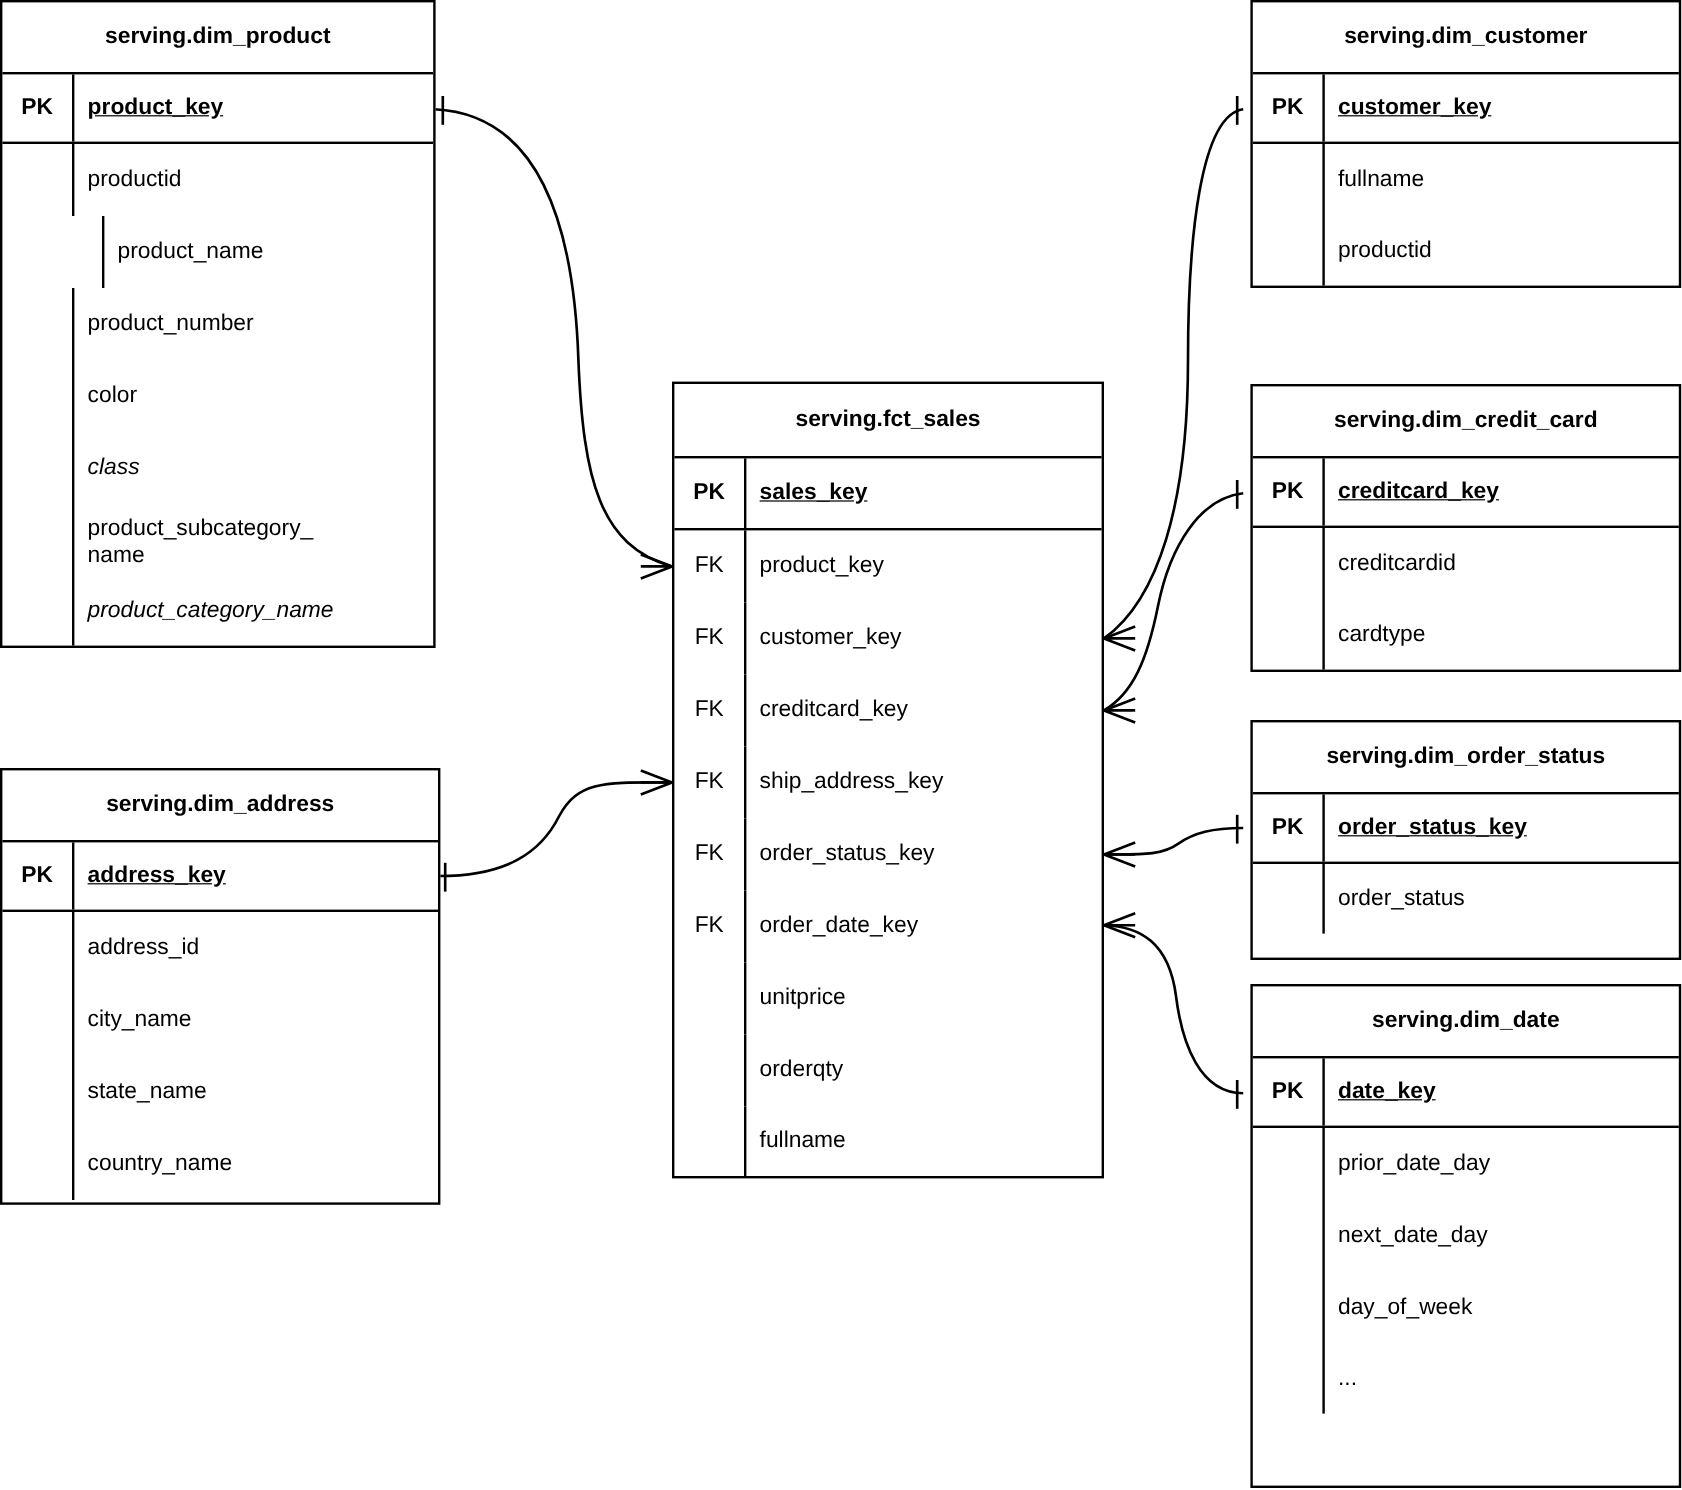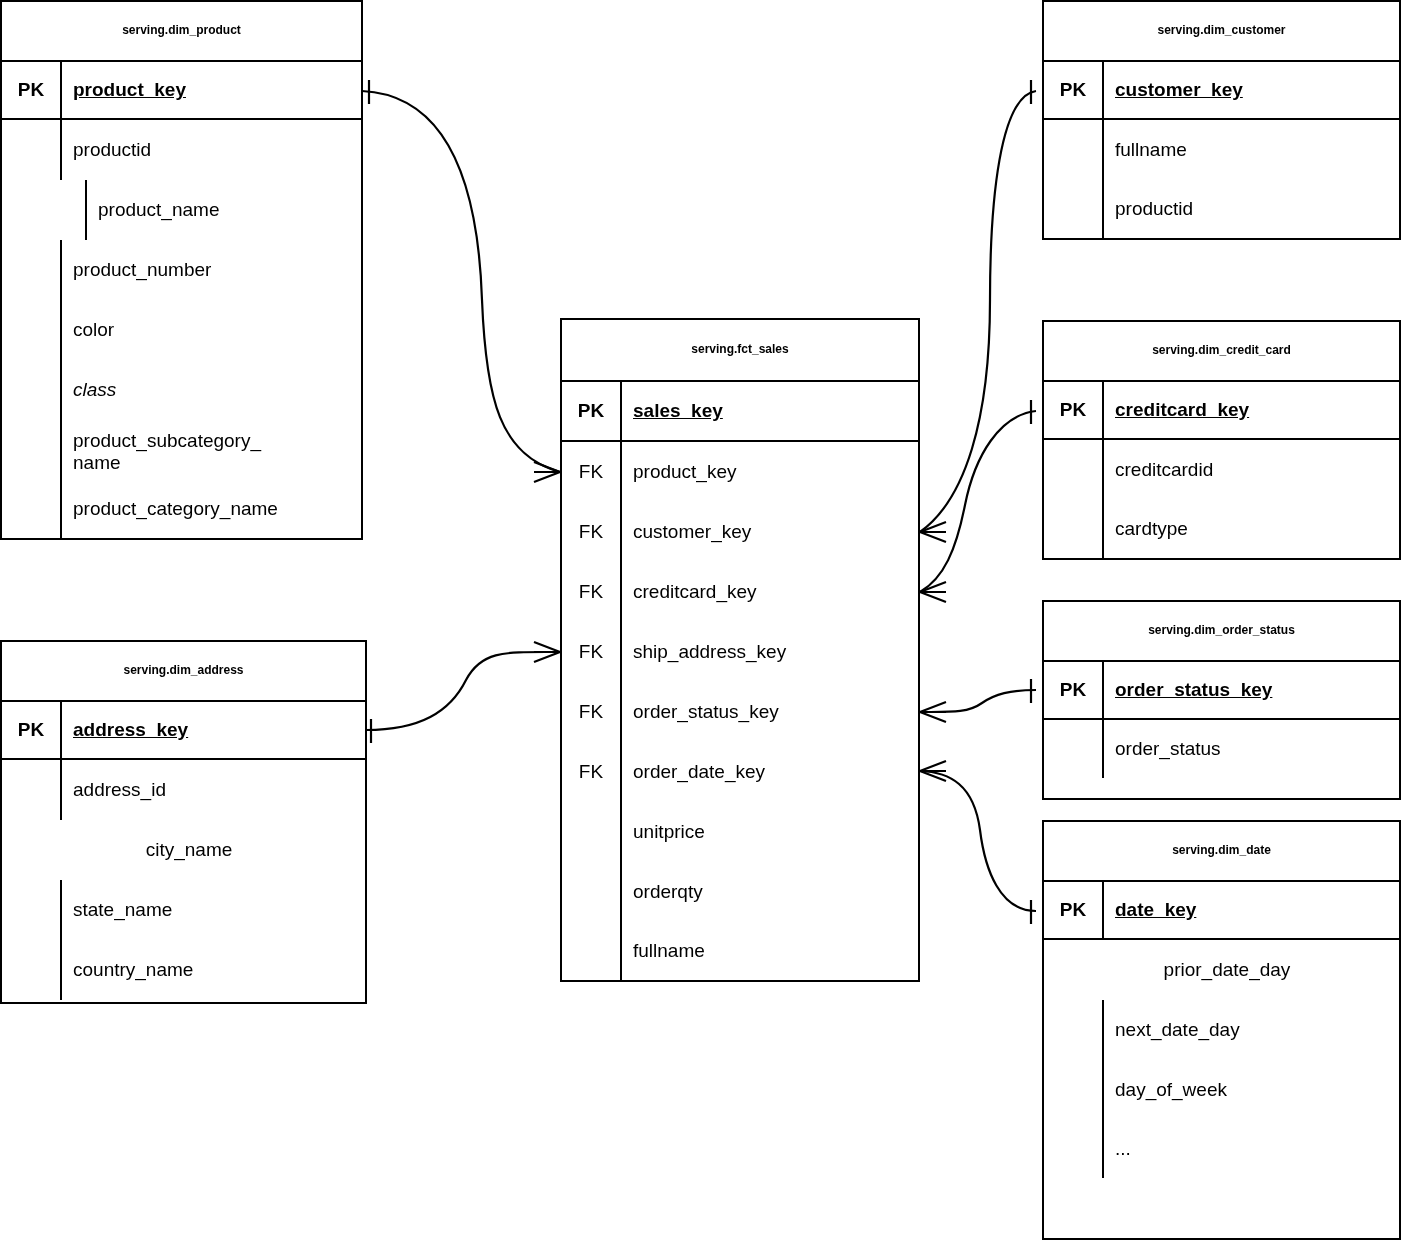--- a/index.html
+++ b/index.html
@@ -18,21 +18,21 @@
   .entity {
     position: absolute;
     border: 2px solid #000000;
     background: #ffffff;
     box-sizing: border-box;
     z-index: 2;
   }
   .ent-title {
     text-align: center;
     font-weight: bold;
-    font-size: 12px;
+    font-size: 19px;
     color: #000000;
     border-bottom: 2px solid #000000;
     box-sizing: border-box;
     display: flex;
     align-items: center;
     justify-content: center;
     line-height: 1.1;
   }
   .ent-rows {
     display: block;
@@ -162,39 +162,39 @@
       </div>
       <div class="row" style="height:60px;font-style:italic;">
         <div class="keycell" style="width:60px;"></div>
         <div class="namecell">class</div>
       </div>
       <div class="row" style="height:60px;">
         <div class="keycell" style="width:60px;"></div>
         <div class="namecell wrap" style="white-space:pre-line;">product_subcategory_
 name</div>
       </div>
-      <div class="row" style="height:58px;">
+      <div class="row" style="height:58px;font-style:italic;">
         <div class="keycell" style="width:60px;"></div>
         <div class="namecell">product_category_name</div>
       </div>
     </div>
   </div>
 
   <div class="entity" style="left:0px; top:640px; width:367px; height:364px;">
     <div class="ent-title" style="height:60px;">serving.dim_address</div>
     <div class="ent-rows">
       <div class="row pk-row" style="height:58px;">
         <div class="keycell bold" style="width:60px;">PK</div>
         <div class="namecell key">address_key</div>
       </div>
       <div class="row" style="height:60px;">
         <div class="keycell" style="width:60px;"></div>
         <div class="namecell">address_id</div>
       </div>
-      <div class="row" style="height:60px;flex-direction:column;">
+      <div class="row" style="height:60px;">
         <div class="keycell" style="width:60px;"></div>
         <div class="namecell">city_name</div>
       </div>
       <div class="row" style="height:60px;">
         <div class="keycell" style="width:60px;"></div>
         <div class="namecell">state_name</div>
       </div>
       <div class="row" style="height:60px;">
         <div class="keycell" style="width:60px;"></div>
         <div class="namecell">country_name</div>
@@ -298,21 +298,21 @@
     </div>
   </div>
 
   <div class="entity" style="left:1042px; top:820px; width:359px; height:420px;">
     <div class="ent-title" style="height:60px;">serving.dim_date</div>
     <div class="ent-rows">
       <div class="row pk-row" style="height:58px;">
         <div class="keycell bold" style="width:60px;">PK</div>
         <div class="namecell key">date_key</div>
       </div>
-      <div class="row" style="height:60px;flex-direction:column;">
+      <div class="row" style="height:60px;">
         <div class="keycell" style="width:60px;"></div>
         <div class="namecell">prior_date_day</div>
       </div>
       <div class="row" style="height:60px;">
         <div class="keycell" style="width:60px;"></div>
         <div class="namecell">next_date_day</div>
       </div>
       <div class="row" style="height:60px;">
         <div class="keycell" style="width:60px;"></div>
         <div class="namecell">day_of_week</div>

